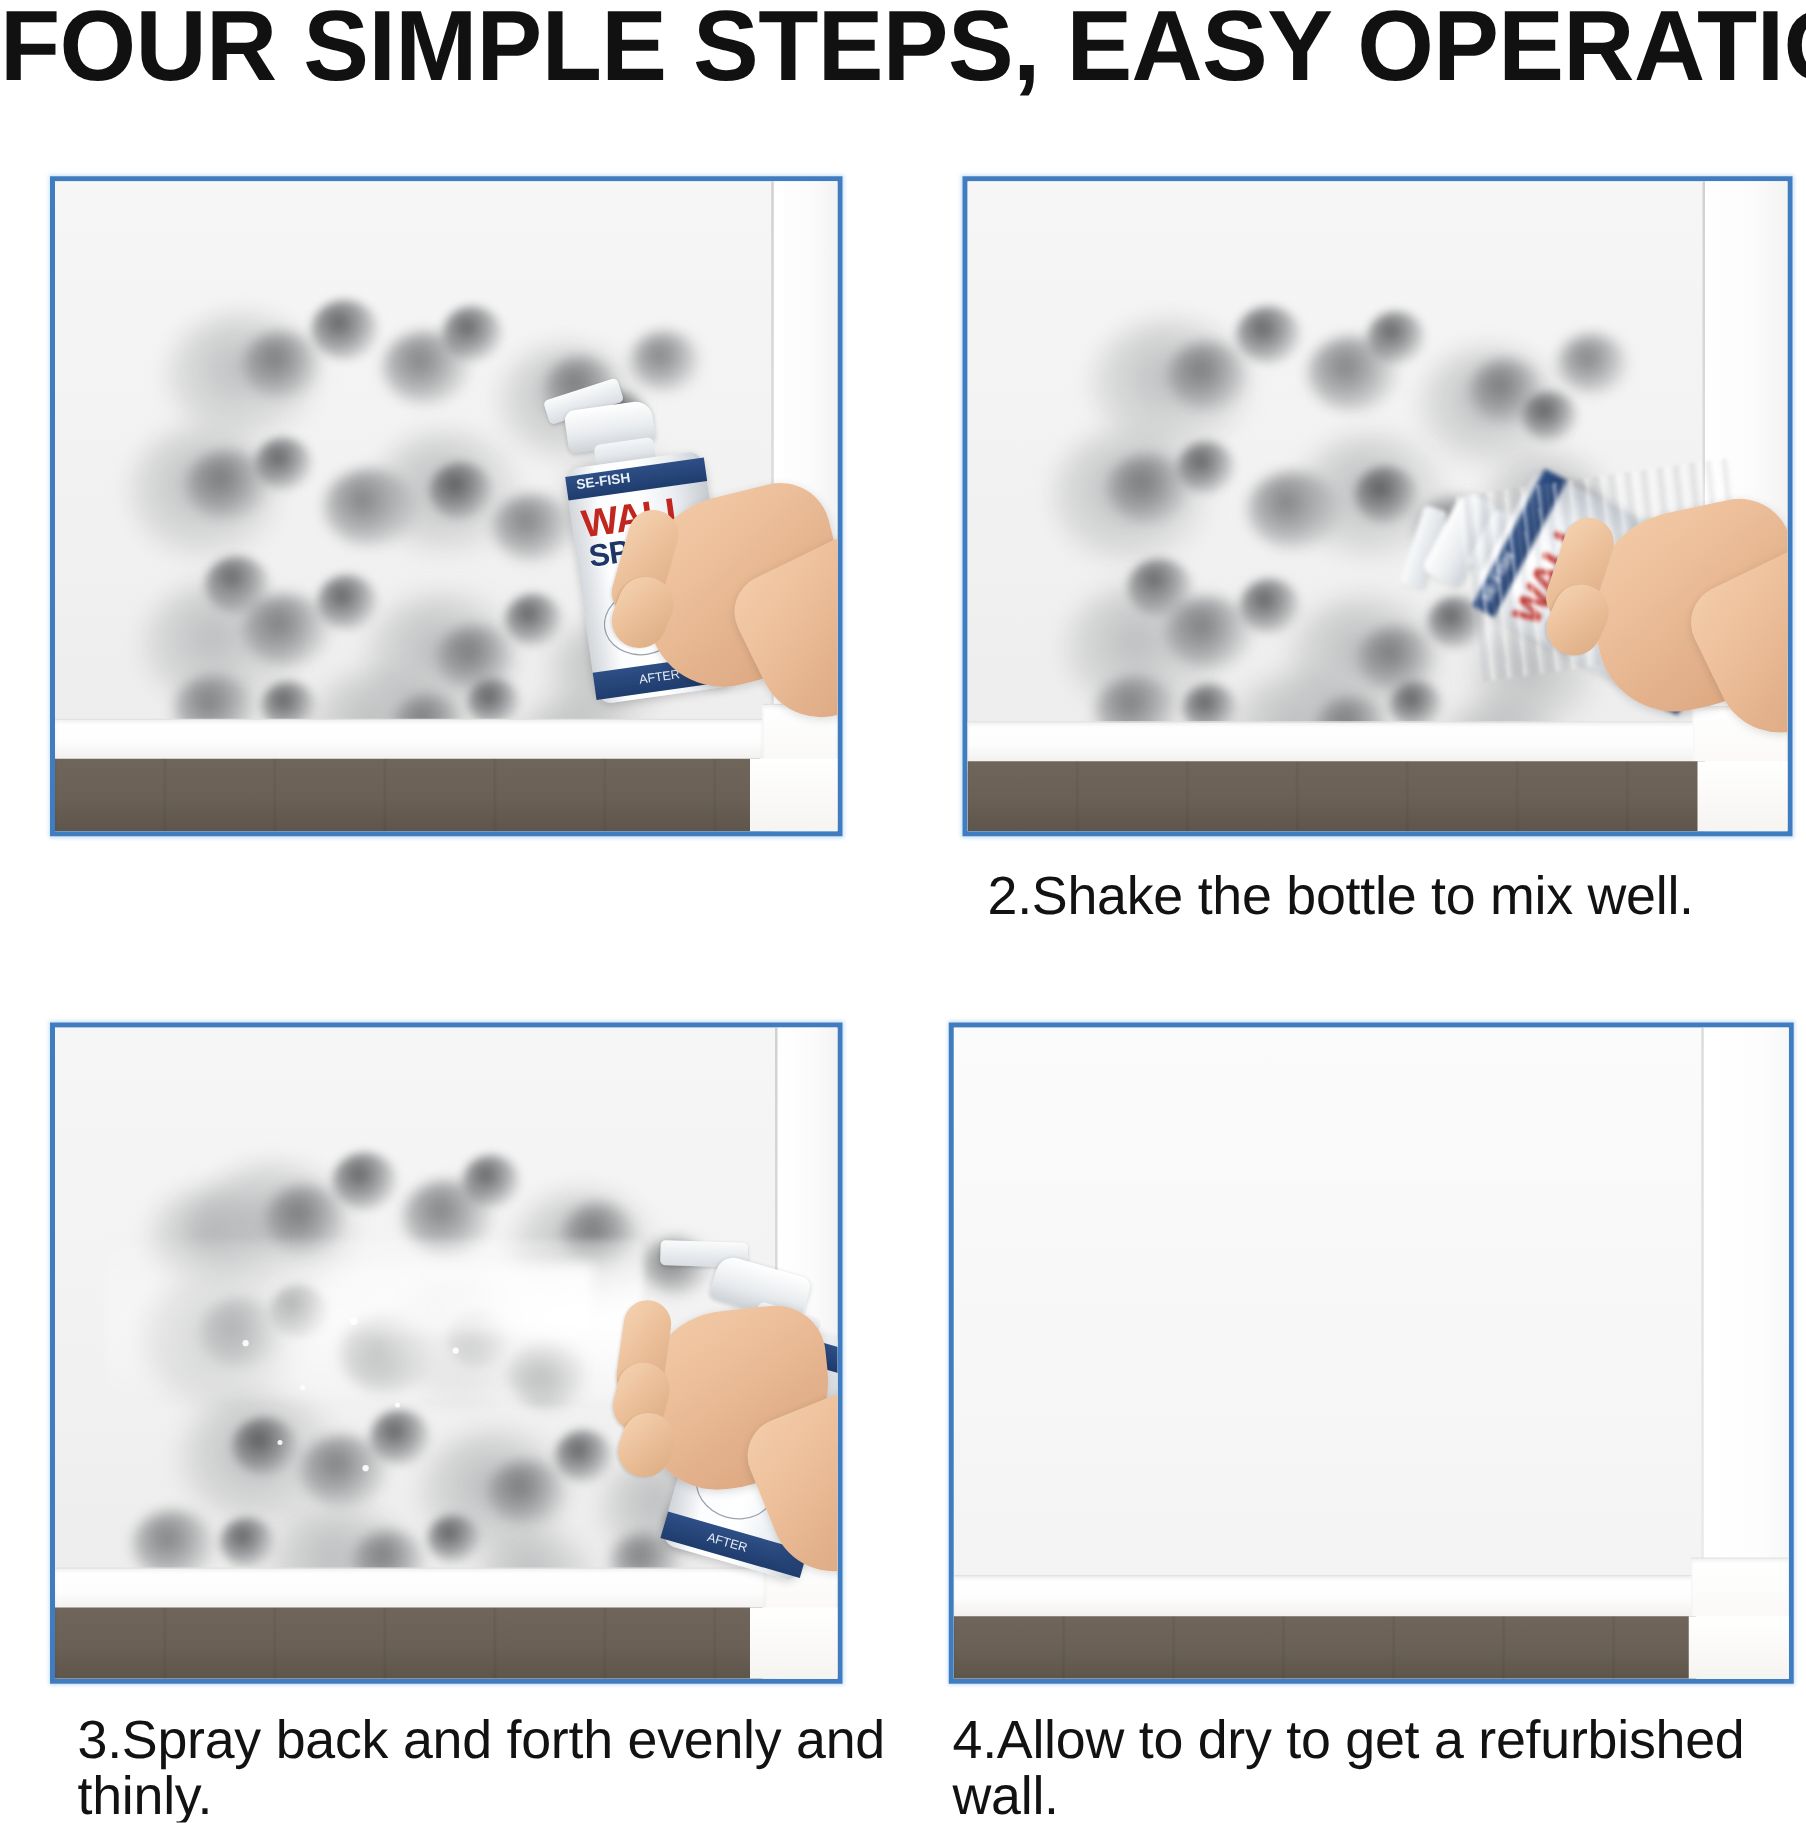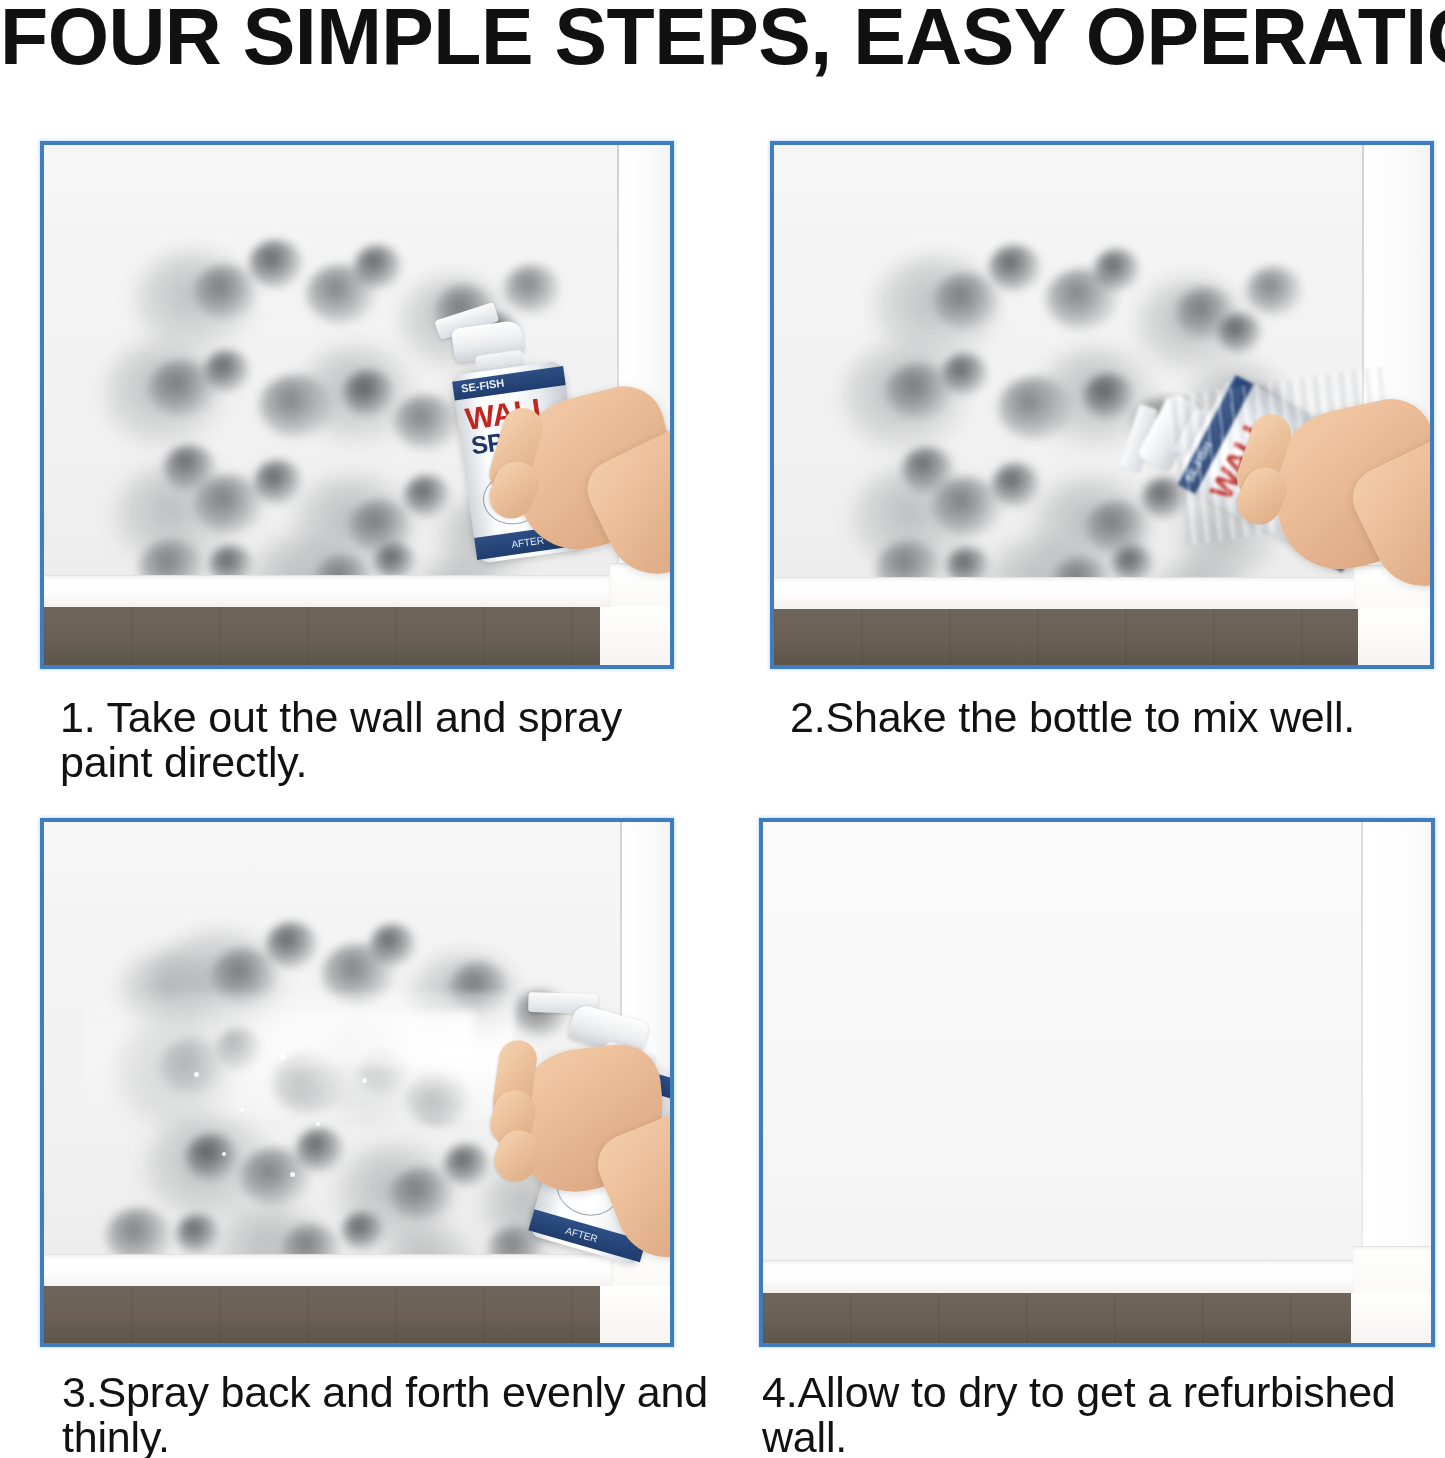--- a/index.html
+++ b/index.html
@@ -487,18 +487,17 @@
       <div class="wall-return" style="left:600px; right:0; background:linear-gradient(90deg,#ffffff 0%,#fdfdfd 70%,#f7f7f7 100%);"></div>
       <div class="corner-edge" style="left:598px; background:linear-gradient(180deg,rgba(214,214,214,.85),rgba(232,232,232,.5));"></div>
 
       <div class="baseboard" style="top:438px; height:40px; left:0; right:72px;"></div>
       <div class="baseboard" style="top:424px; height:98px; left:590px; right:0; background:linear-gradient(180deg,#ffffff,#f5f3f0);"></div>
       <div class="floor" style="height:50px; right:74px;"></div>
       <div class="floor-wedge" style="right:0; width:80px; height:50px;"></div>
     </div>
   </div>
 
-  <div class="caption" id="caption-1">1. Take out the wall and spray paint directly.</div>
   <div class="caption" id="caption-2">2.Shake the bottle to mix well.</div>
   <div class="caption" id="caption-3">3.Spray back and forth evenly and thinly.</div>
   <div class="caption" id="caption-4">4.Allow to dry to get a refurbished wall.</div>
 
 </div>
 
 </body></html>

